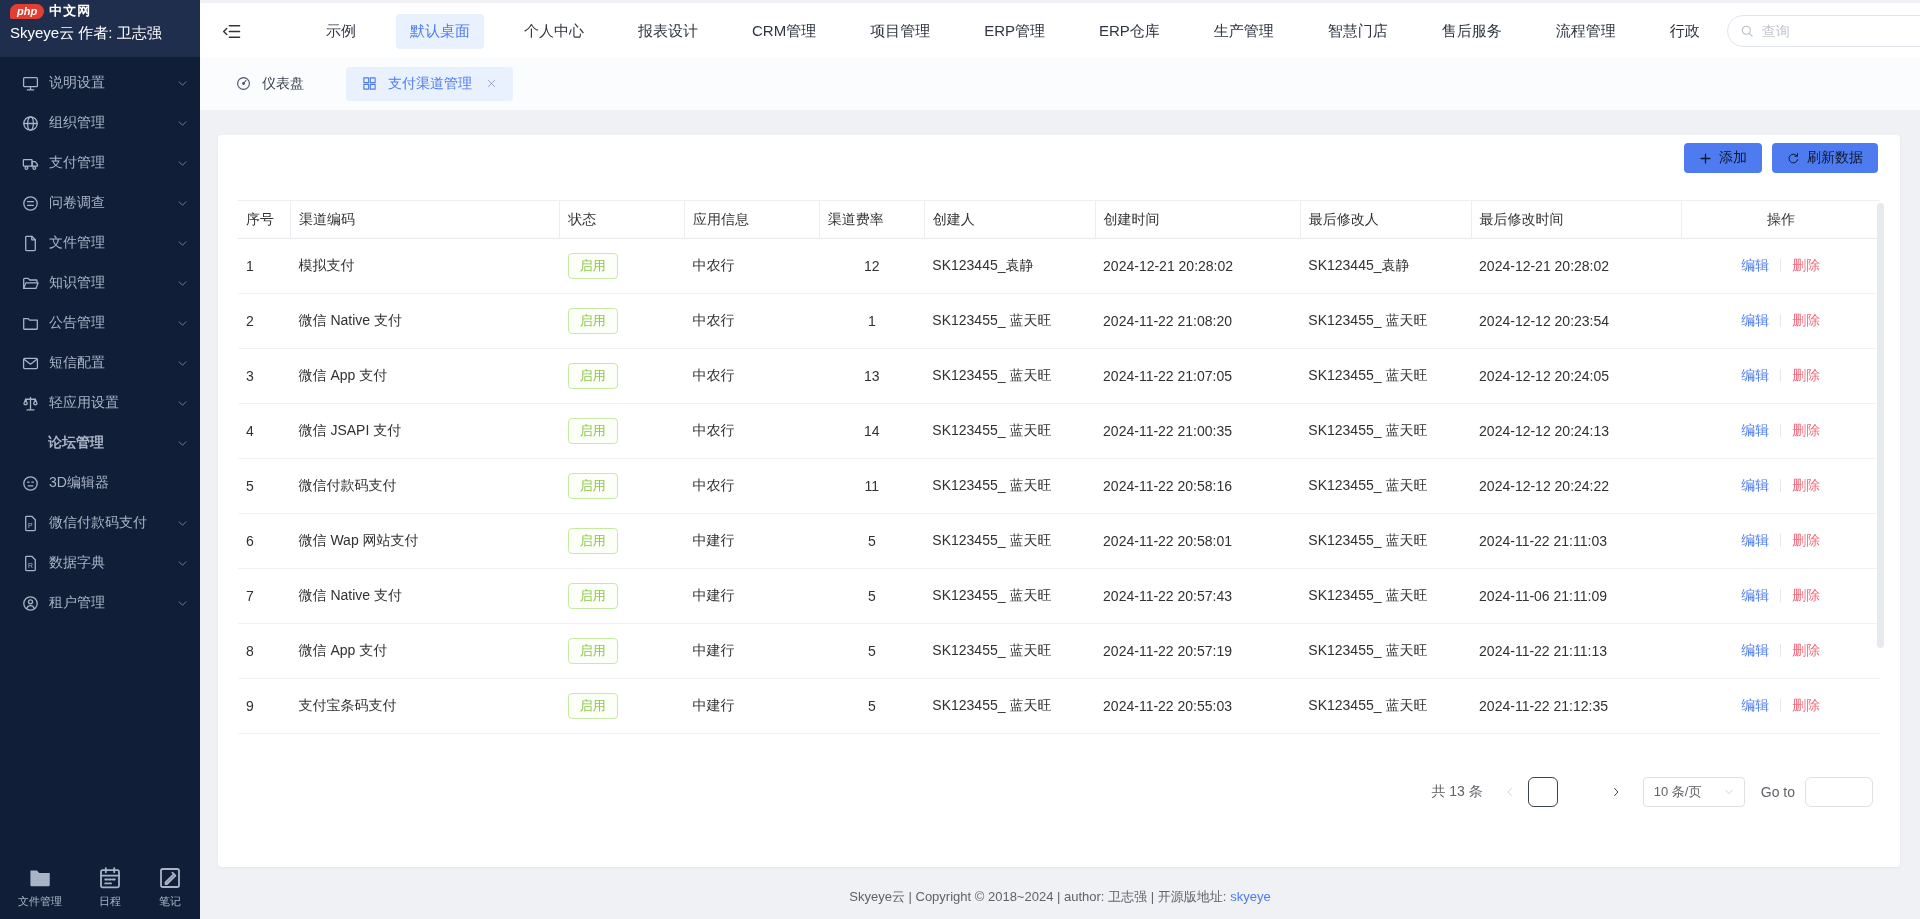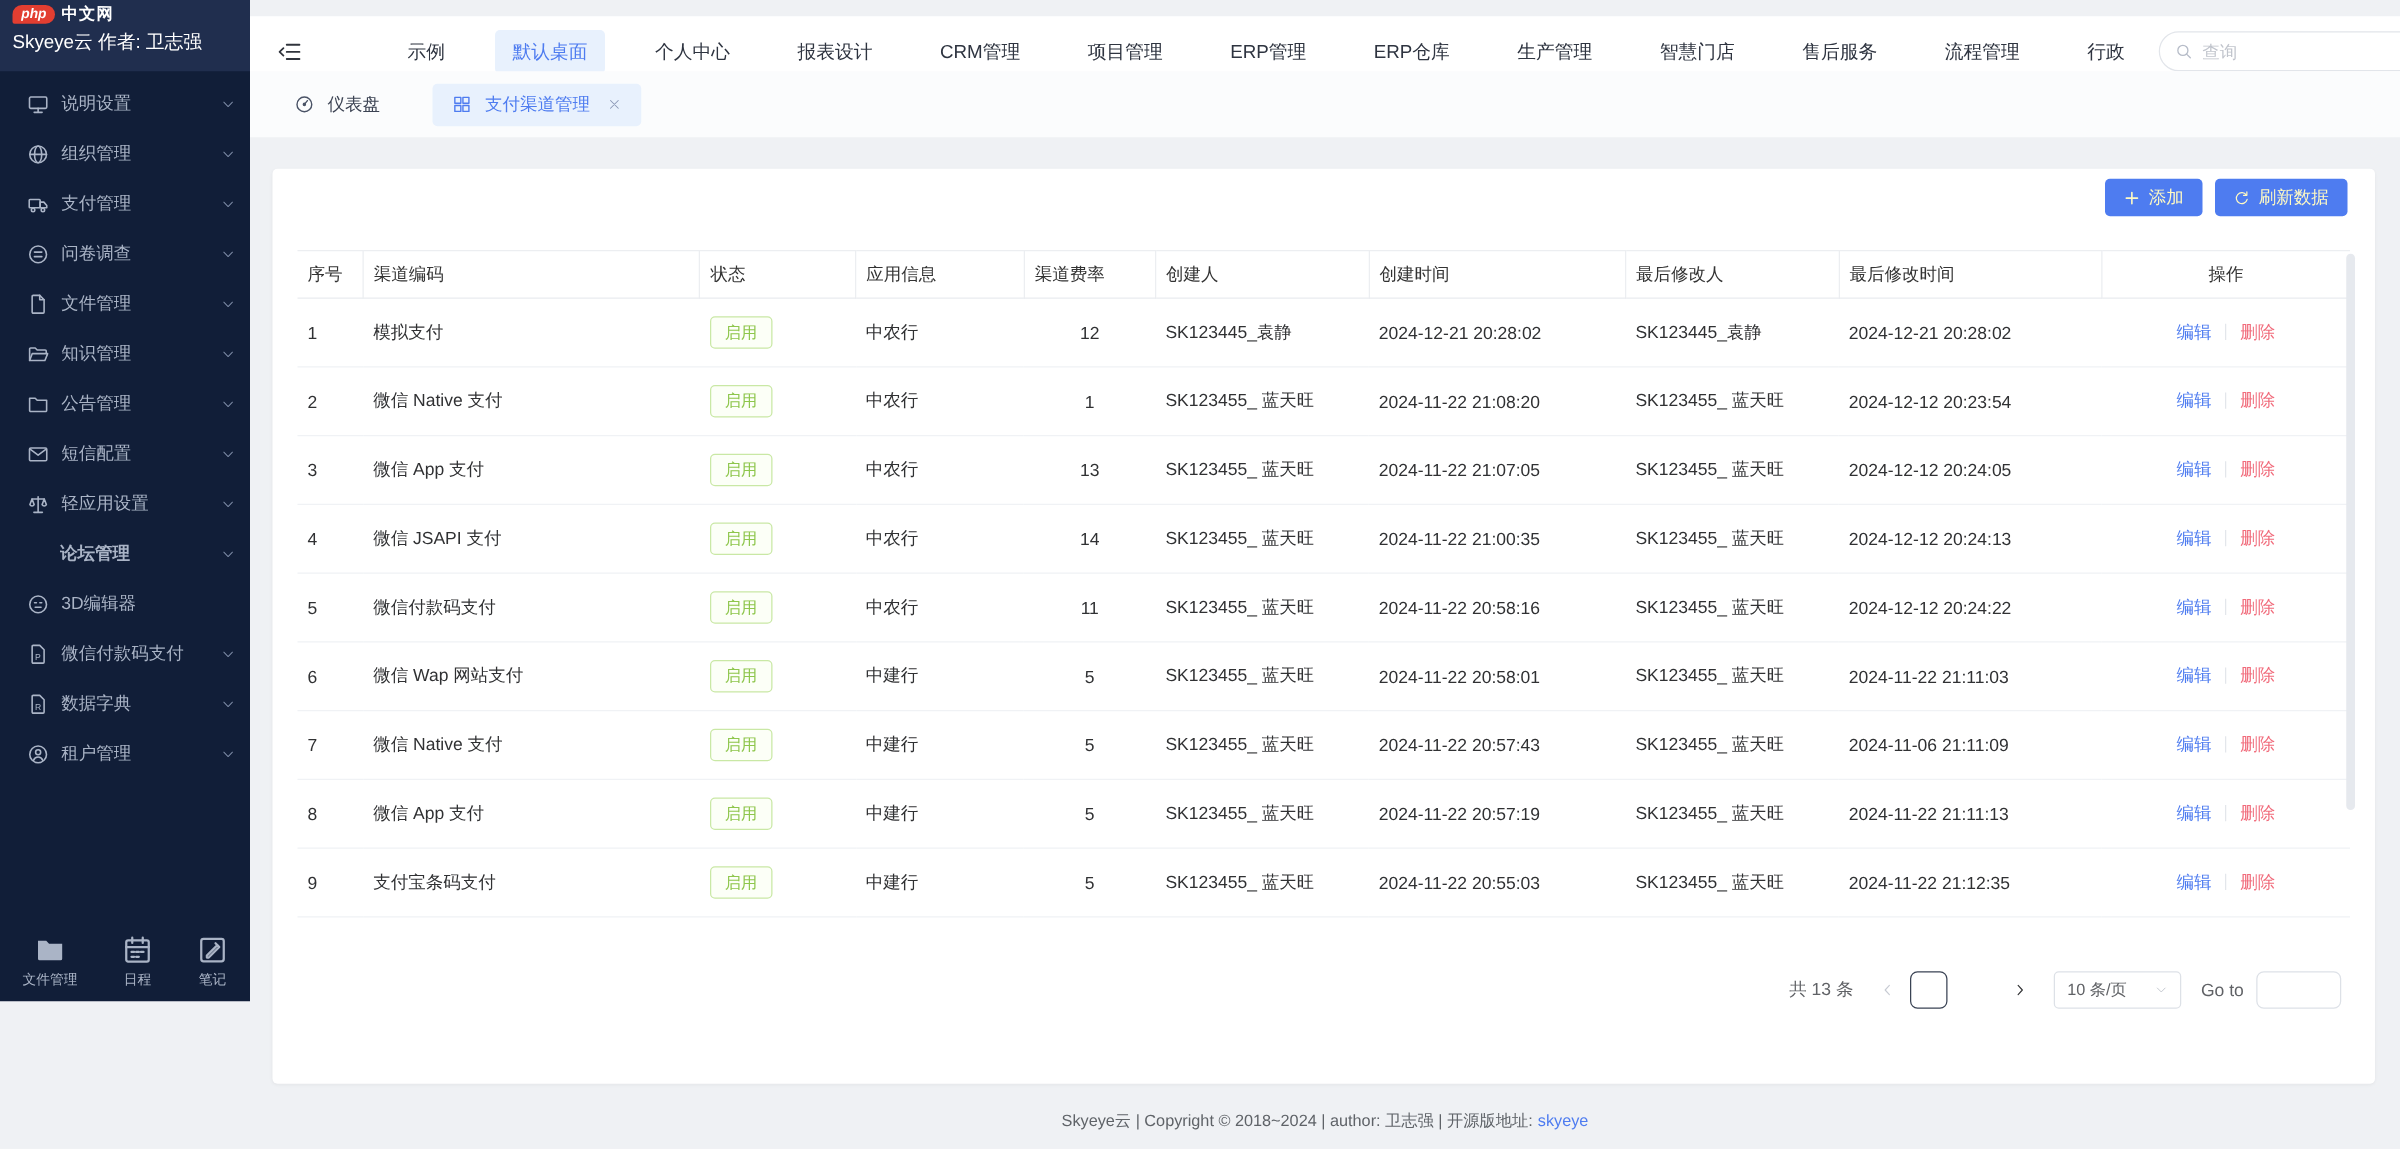--- a/index.html
+++ b/index.html
@@ -8,21 +8,21 @@
   :root{
     --accent:#4e7cf0; --accent-light-bg:#e8f1fd; --danger:#f16c7c;
     --success-text:#8ec64c; --success-border:#c9e8a5; --success-bg:#fcfff7;
     --sidebar-bg:#111e38; --sidebar-header-bg:#202e4e; --php-red:#e23e31;
   }
   svg{display:block}
   .ic{display:inline-flex;align-items:center;justify-content:center}
   .ic svg{width:16px;height:16px}
 
   
-  .sidebar{position:absolute;left:0;top:0;width:200px;height:801px;background:var(--sidebar-bg);color:#b6c0d2;}
+  .sidebar{position:absolute;left:0;top:0;width:200px;height:919px;background:var(--sidebar-bg);color:#b6c0d2;}
   .side-header{height:57px;background:var(--sidebar-header-bg);padding:2px 10px 0 10px;}
   .php-row{display:flex;align-items:center;height:18px;}
   .php-badge{background:var(--php-red);color:#fff;font-style:italic;font-weight:bold;font-size:11px;
     padding:1px 7px;border-radius:9px 9px 9px 2px;line-height:13px;}
   .php-site{color:#fff;font-weight:bold;font-size:13px;margin-left:5px;letter-spacing:1px;}
   .logo-text{color:#fff;font-size:15px;margin-top:4px;white-space:nowrap;}
   .menu{padding-top:6px;}
   .menu-item{height:40px;display:flex;align-items:center;padding:0 12px 0 22px;cursor:pointer;color:#aab4c6;font-size:14px;}
   .menu-item.active{color:#fff;}
   .menu-item.indent{padding-left:48px;font-weight:bold;}
@@ -30,21 +30,21 @@
   .menu-item .m-ic svg{width:17px;height:17px;}
   .menu-item .m-label{flex:1;white-space:nowrap;overflow:hidden;}
   .menu-item .m-chev{color:#7c8aa5;}
   .menu-item .m-chev svg{width:11px;height:11px;}
   .side-footer{position:absolute;bottom:10px;left:0;width:200px;display:flex;justify-content:space-between;padding:0 18px;}
   .sf-item{display:flex;flex-direction:column;align-items:center;cursor:pointer;color:#aab4c6;}
   .sf-item .ic svg{width:24px;height:24px;color:#aab4c6;}
   .sf-label{font-size:11px;margin-top:4px;white-space:nowrap;}
 
   
-  .topbar{position:absolute;left:200px;top:13px;right:0;height:57px;background:#fff;
+  .topbar{position:absolute;left:200px;top:3px;right:0;height:57px;background:#fff;
     border-bottom:1px solid #e6e8eb;display:flex;align-items:center;}
   .collapse-btn{margin:0 18px 0 22px;color:#30343c;cursor:pointer;}
   .collapse-btn svg{width:19px;height:19px;}
   .nav-list{display:flex;align-items:center;margin-left:40px;}
   .nav-item{font-size:15px;color:#2e3440;margin:0 13px;padding:8px 14px;border-radius:4px;cursor:pointer;white-space:nowrap;}
   .nav-item.active{background:var(--accent-light-bg);color:var(--accent);}
   .search-box{margin-left:auto;width:266px;height:32px;border:1px solid #e2e5ea;border-radius:16px;
     display:flex;align-items:center;padding:0 12px;background:#fff;}
   .search-box .ic{color:#b6bcc8;margin-right:8px;}
   .search-box .ic svg{width:14px;height:14px;}
@@ -61,21 +61,21 @@
   .tab.active{background:var(--accent-light-bg);color:var(--accent);padding:8px 16px;}
   .tab.active .t-ic{color:var(--accent);}
   .tab .t-close{margin-left:14px;color:#8a97b5;}
   .tab .t-close svg{width:11px;height:11px;}
 
   
   .content{position:absolute;left:200px;top:110px;right:0;bottom:0;background:#eff1f4;}
   .card{position:absolute;left:18px;top:25px;width:1682px;height:732px;background:#fff;border-radius:4px;
     box-shadow:0 1px 3px rgba(0,0,0,.05);}
   .toolbar{display:flex;justify-content:flex-end;padding:8px 22px 0 22px;}
-  .btn{height:30px;background:var(--accent);color:#fef9c3;border:none;border-radius:4px;font-size:14px;
+  .btn{height:30px;background:var(--accent);color:#0f172a;border:none;border-radius:4px;font-size:14px;
     display:inline-flex;align-items:center;padding:0 15px;margin-left:10px;cursor:pointer;
     font-family:inherit;}
   .btn .ic{margin-right:7px;}
   .btn .ic svg{width:13px;height:13px;}
 
   table{width:calc(100% - 40px);margin:27px 20px 0 20px;border-collapse:collapse;table-layout:fixed;}
   thead th{height:38px;font-size:14px;font-weight:400;color:#333;text-align:left;padding:0 8px;
     border-top:1px solid #eceef1;border-bottom:1px solid #e9ecef;border-right:1px solid #eceef1;white-space:nowrap;}
   thead th:last-child{border-right:none;text-align:center;}
   tbody td{height:55px;font-size:14px;color:#303133;padding:0 8px;border-bottom:1px solid #f0f2f5;white-space:nowrap;overflow:hidden;}

